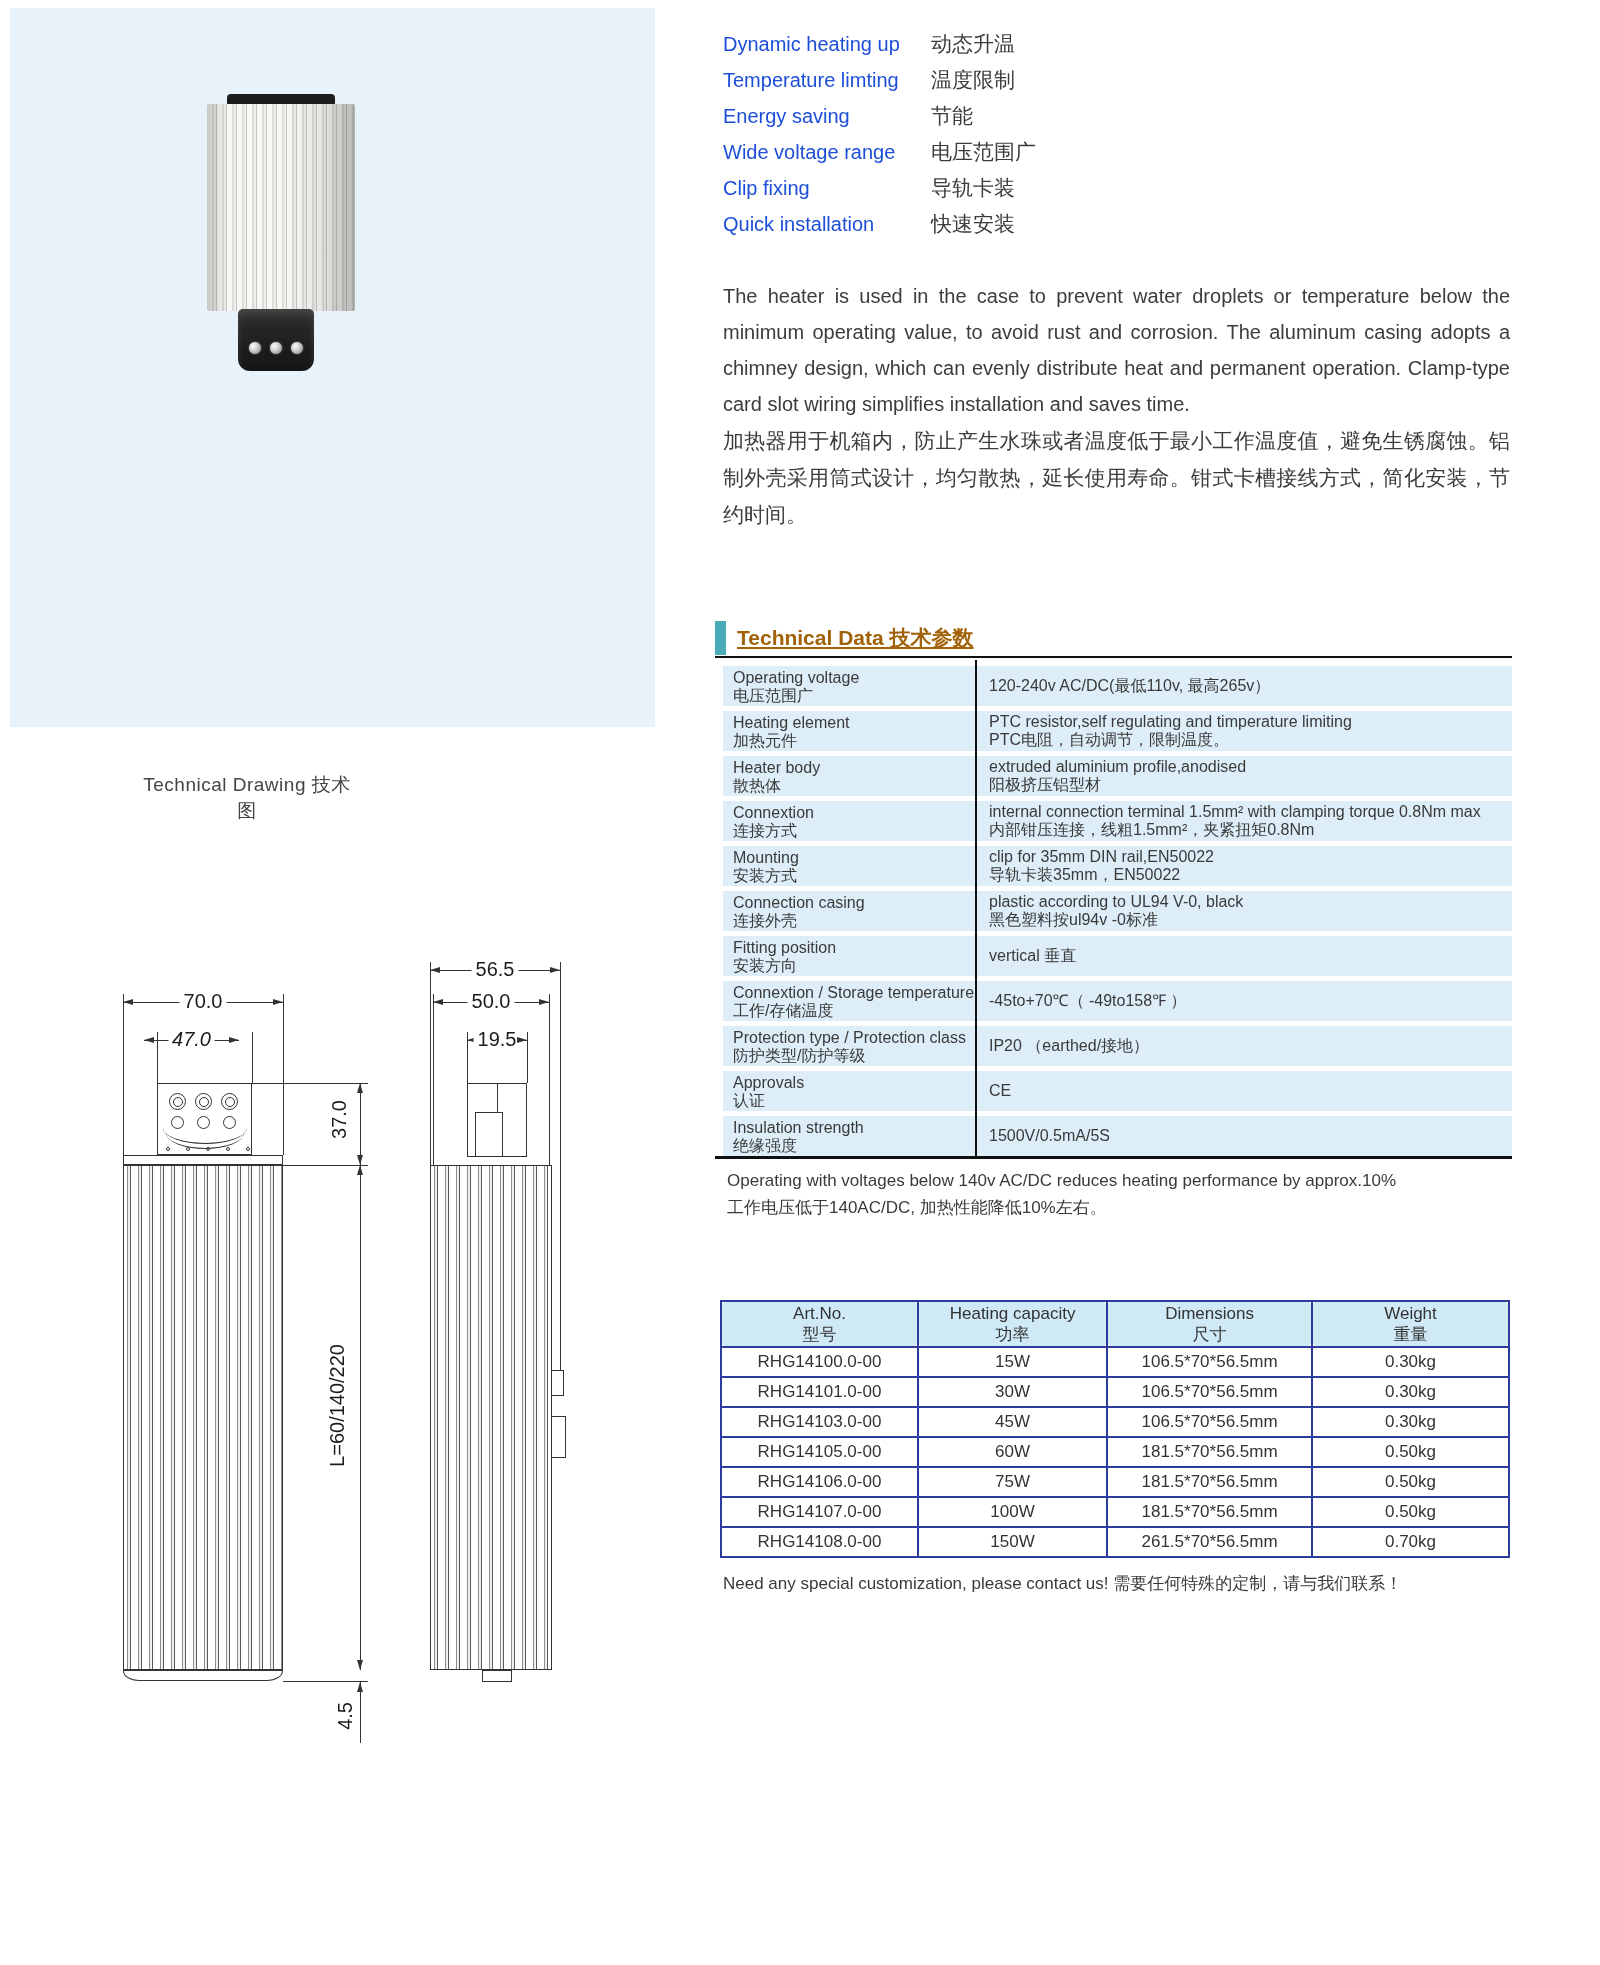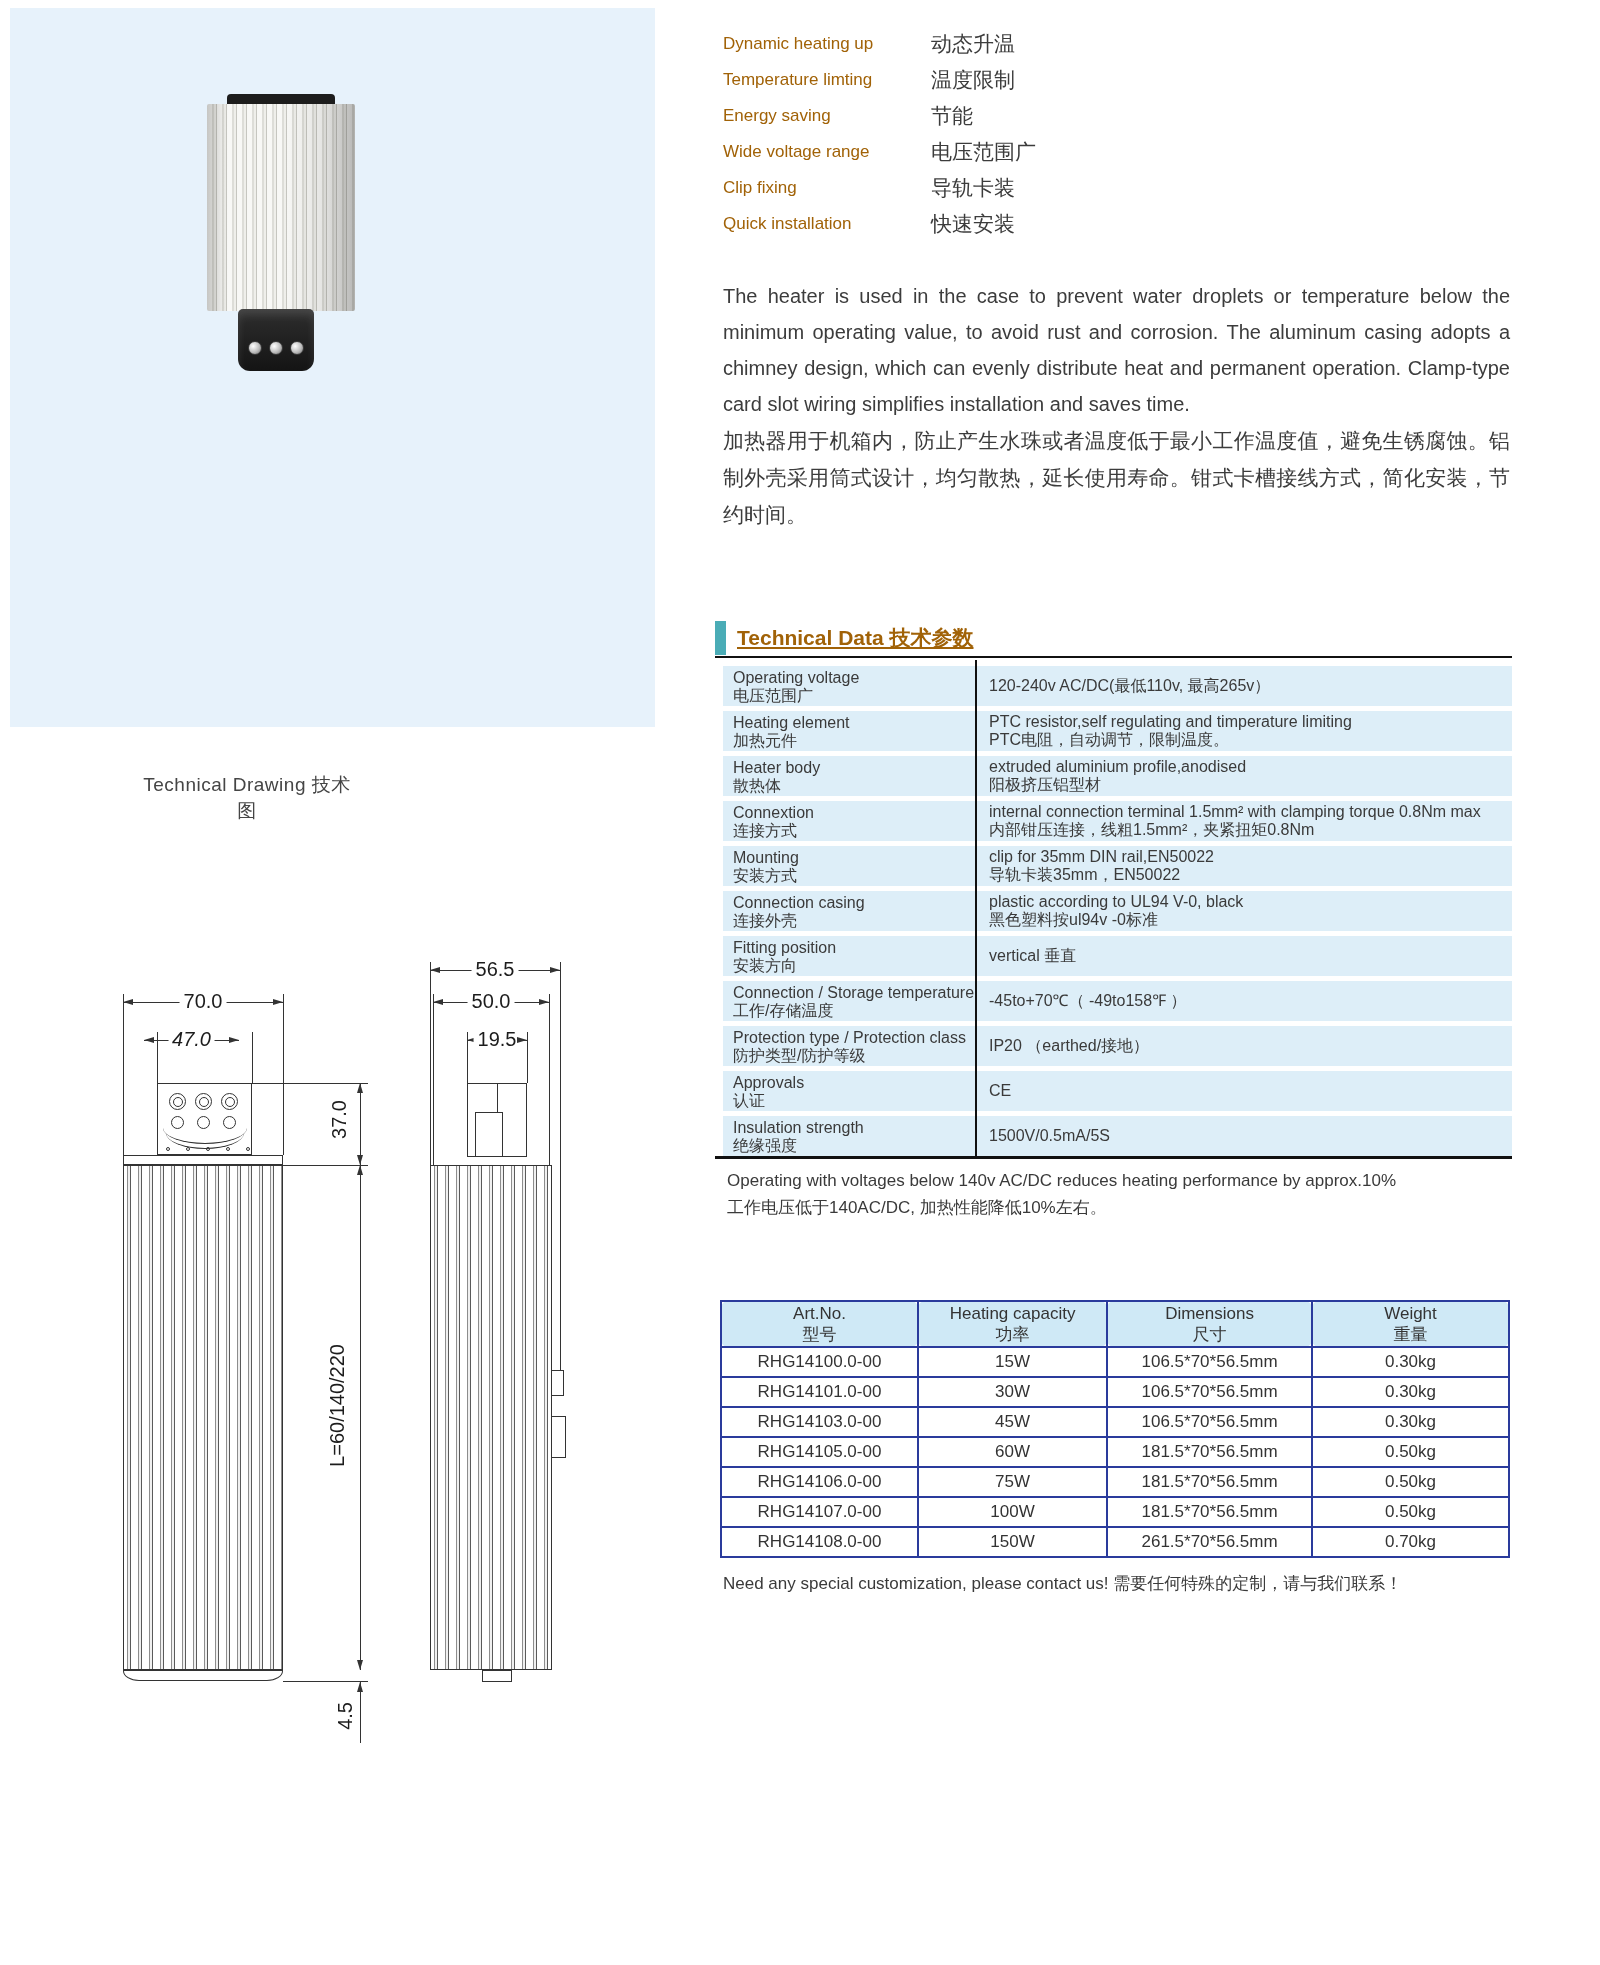--- a/index.html
+++ b/index.html
@@ -38,21 +38,21 @@
   .dscrew { position:absolute; width:17px; height:17px; border:1.5px solid #333; border-radius:50%; background:#fff; }
   .dscrew::after { content:""; position:absolute; inset:2.5px; border:1px solid #333; border-radius:50%; }
   .dcirc { position:absolute; width:13px; height:13px; border:1px solid #333; border-radius:50%; background:#fff; }
   .darc { position:absolute; border:none; border-bottom:1.5px solid #333; border-radius:0 0 50% 50%; }
   .ddot { position:absolute; width:4px; height:4px; border:1px solid #333; border-radius:50%; }
   .tri-up { position:absolute; width:0; height:0; border-left:3.5px solid transparent; border-right:3.5px solid transparent; border-bottom:10px solid #333; }
 
   
   .features { position:absolute; left:723px; top:26px; width:700px; }
   .feat { display:flex; height:36px; align-items:center; }
-  .feat-en { display:inline-block; width:208px; font-size:17px; color:#a16207; }
+  .feat-en { display:inline-block; width:208px; font-size:20px; color:#1d4ed8; }
   .feat-zh { font-size:21px; color:#3c3c3c; }
 
   .desc { position:absolute; left:723px; top:278px; width:787px; }
   .desc-en { font-size:20px; line-height:36px; text-align:justify; color:#3c3c3c; }
   .desc-zh { font-size:21px; line-height:37px; text-align:justify; color:#3c3c3c; }
 
   
   .td-bar { position:absolute; left:715px; top:621px; width:11px; height:34px; background:#4aacb6; }
   .td-title { position:absolute; left:737px; top:624px; font-size:21px; font-weight:bold; color:#a16207;text-decoration:underline; }
   .td-underline { position:absolute; left:715px; top:656px; width:797px; height:2px; background:#111; }
@@ -258,21 +258,21 @@
           <div class="td-en">Fitting position</div>
           <div class="td-zh">安装方向</div>
         </div>
         <div class="td-right">
           <div class="td-v">vertical 垂直</div>
           <div class="td-v"></div>
         </div>
       </div>
     <div class="td-row">
         <div class="td-left">
-          <div class="td-en">Connection / Storage temperature</div>
+          <div class="td-en">Connextion / Storage temperature</div>
           <div class="td-zh">工作/存储温度</div>
         </div>
         <div class="td-right">
           <div class="td-v">-45to+70℃（ -49to158℉ ）</div>
           <div class="td-v"></div>
         </div>
       </div>
     <div class="td-row">
         <div class="td-left">
           <div class="td-en">Protection type / Protection class</div>

